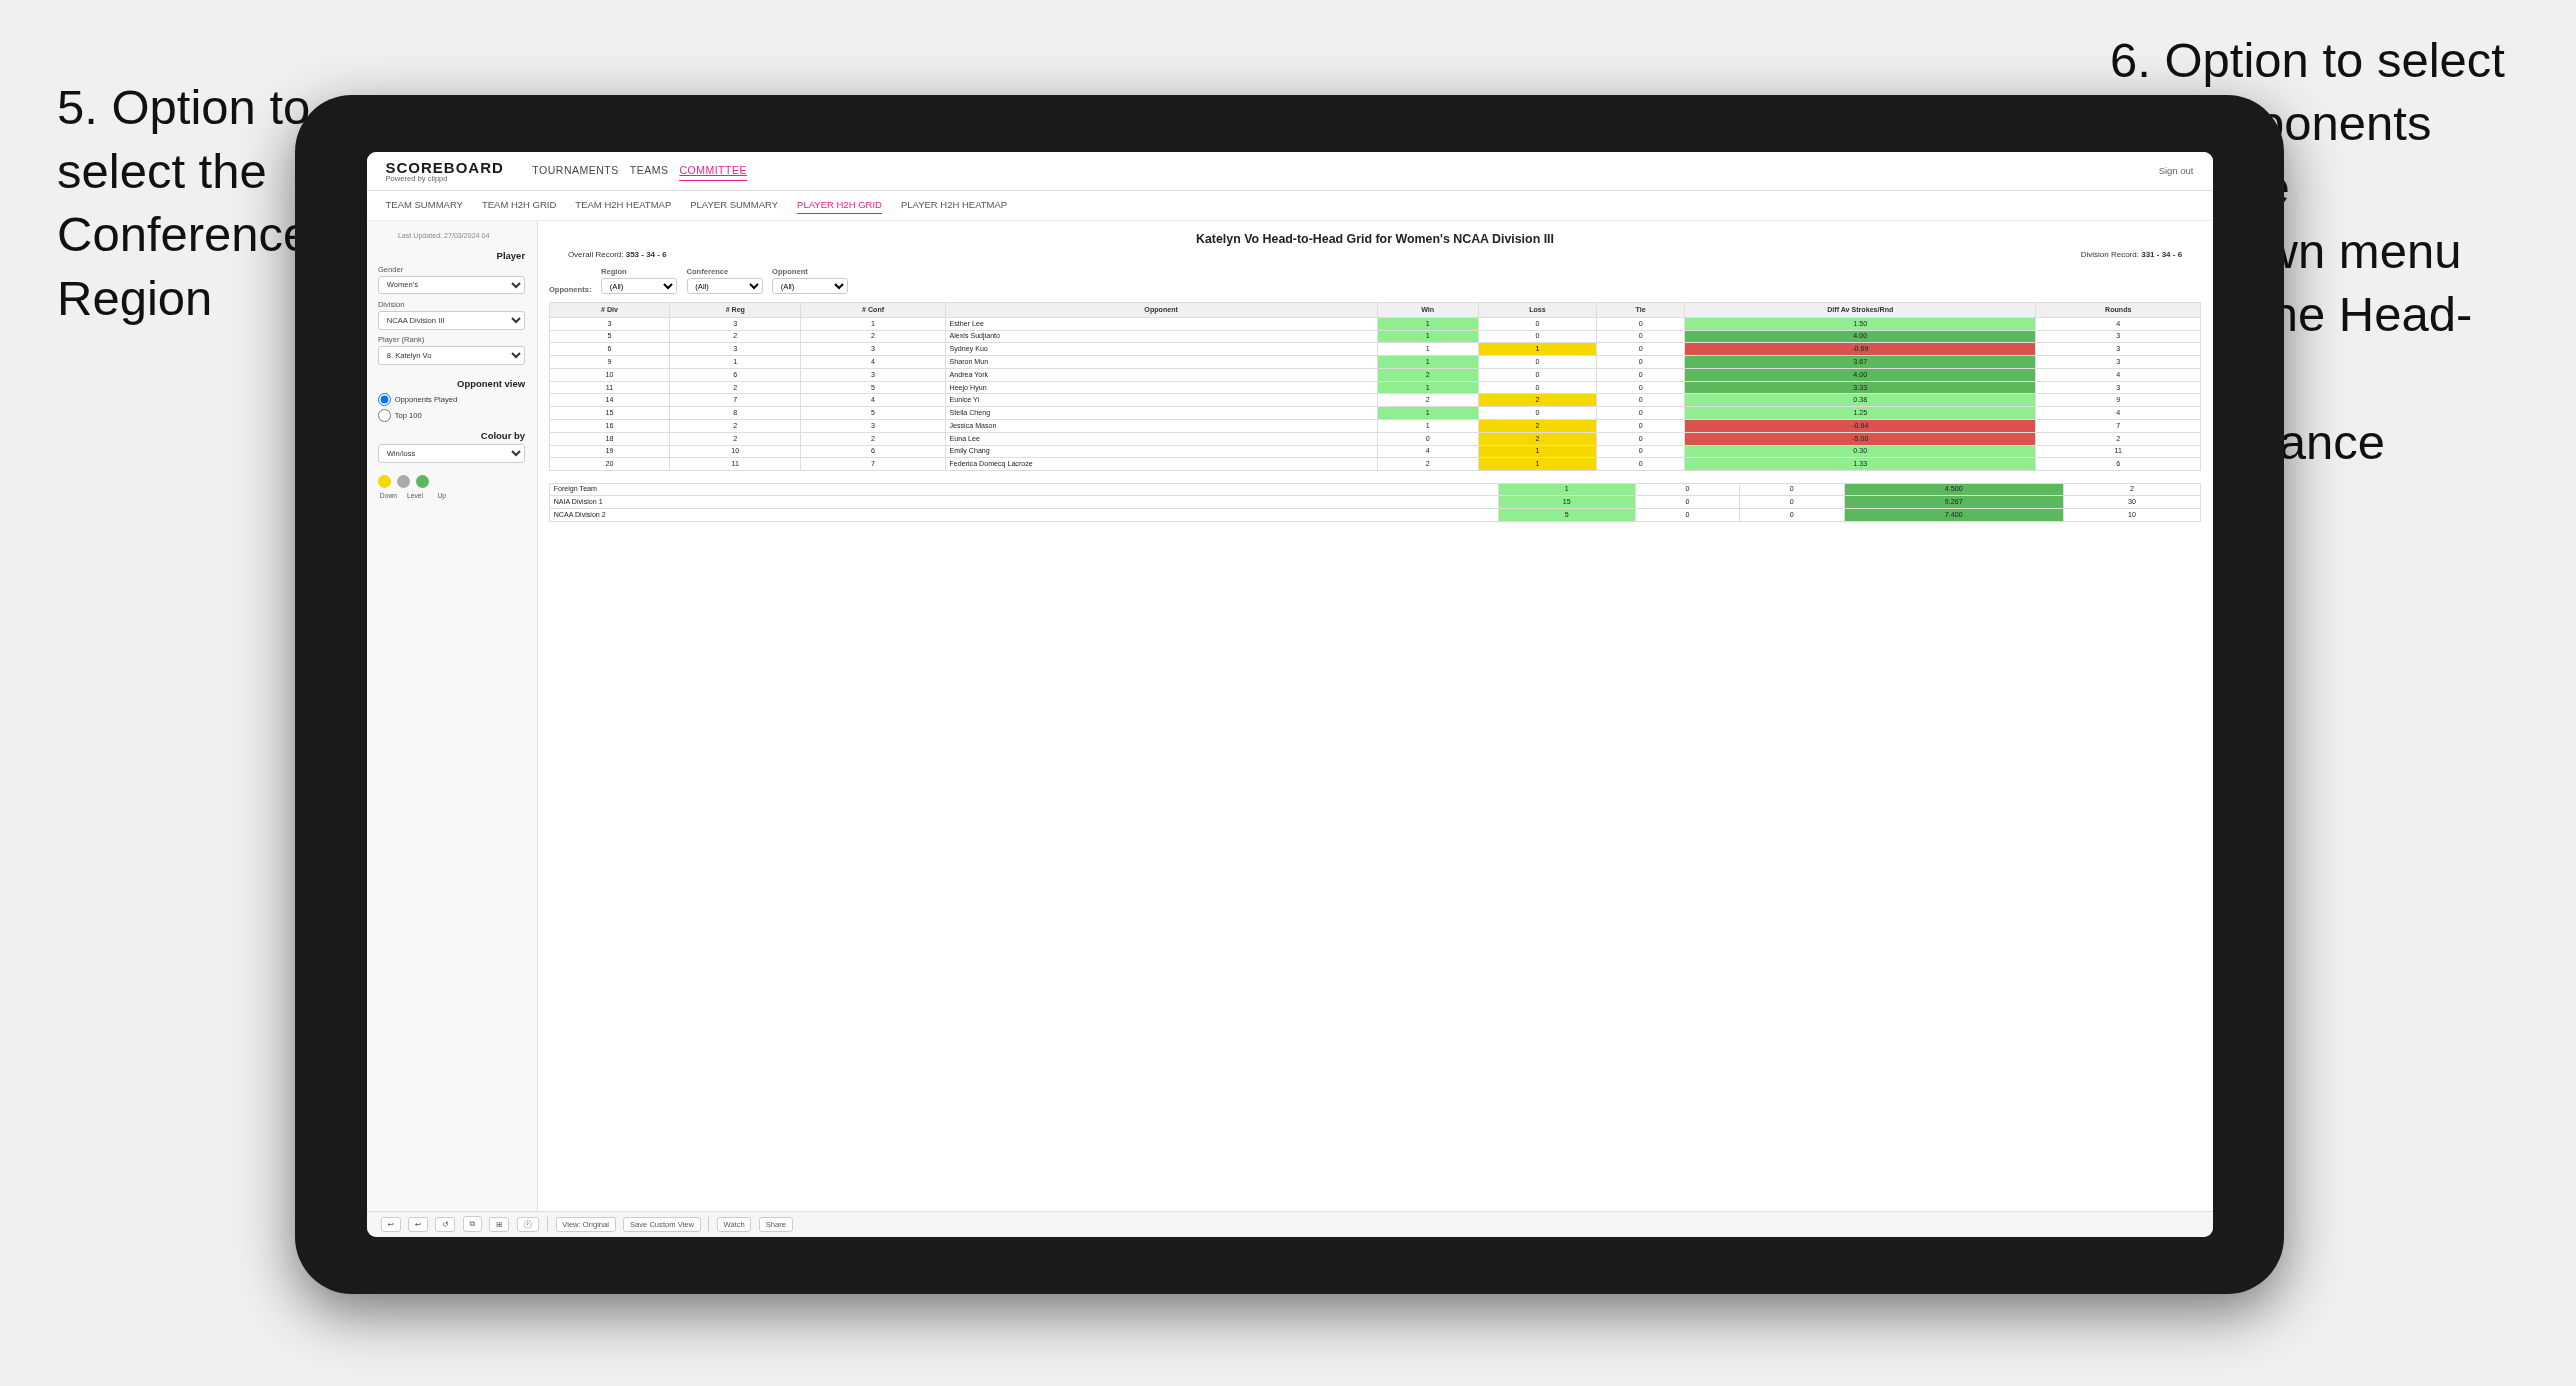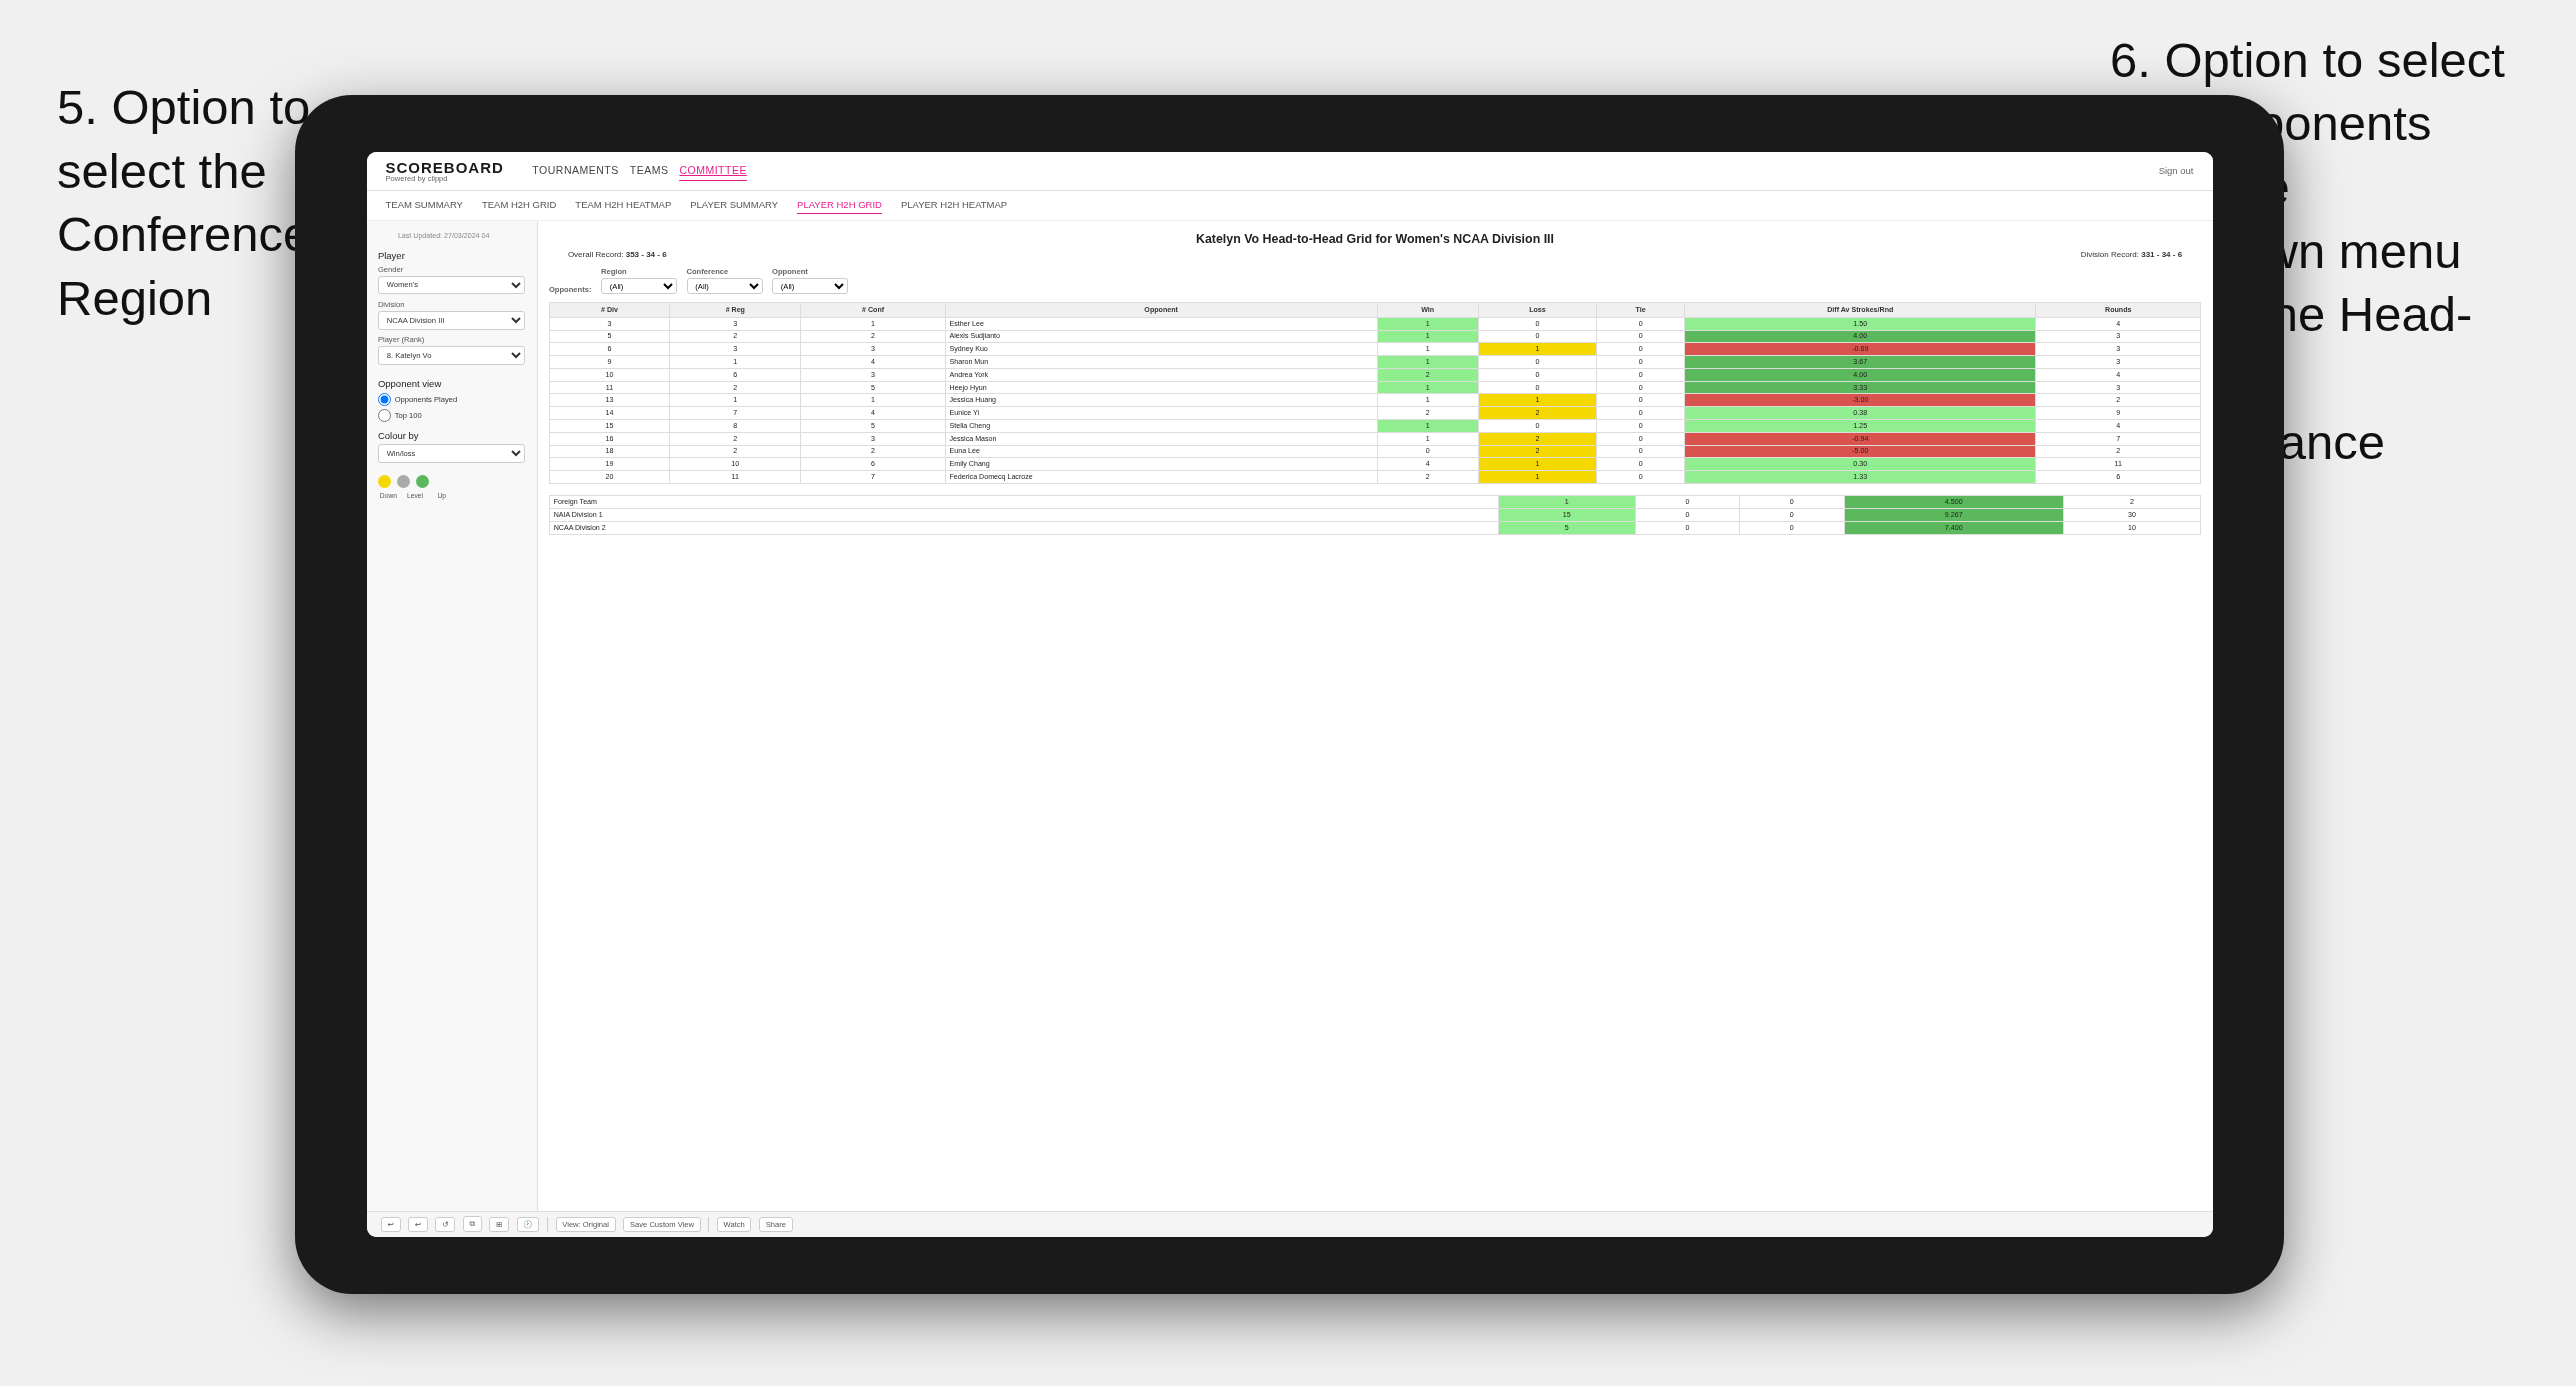--- a/index.html
+++ b/index.html
@@ -158,24 +158,25 @@
     }
 
     .sidebar-updated {
       font-size: 7.1px;
       color: #888;
       margin-bottom: 9.5px;
       margin-left: 20px;
     }
 
     .sidebar-section-title {
-      font-weight: 400;
+      font-weight: 700;
       font-size: 9.5px;
       color: #222;
       margin: 7.6px 0 3.8px 0;
+      text-align: right;
     }
 
     .sidebar-select {
       width: 100%;
       font-size: 7.6px;
       padding: 2.9px 3.8px;
       border: 1px solid #ccc;
       border-radius: 2.9px;
       background: #fff;
       margin-bottom: 5.7px;
@@ -592,31 +593,20 @@
     <td>2</td>
     <td>5</td>
     <td class="td-name">Heejo Hyun</td>
     <td class="win-1">1</td>
     <td class="neutral">0</td>
     <td>0</td>
     <td class="win-2">3.33</td>
     <td>3</td>
   </tr>
               <tr>
-    <td>13</td>
-    <td>1</td>
-    <td>1</td>
-    <td class="td-name">Jessica Huang</td>
-    <td class="neutral">1</td>
-    <td class="loss-1">1</td>
-    <td>0</td>
-    <td class="loss-neg">-3.00</td>
-    <td>2</td>
-  </tr>
-              <tr>
     <td>14</td>
     <td>7</td>
     <td>4</td>
     <td class="td-name">Eunice Yi</td>
     <td class="neutral">2</td>
     <td class="loss-1">2</td>
     <td>0</td>
     <td class="win-1">0.38</td>
     <td>9</td>
   </tr>

